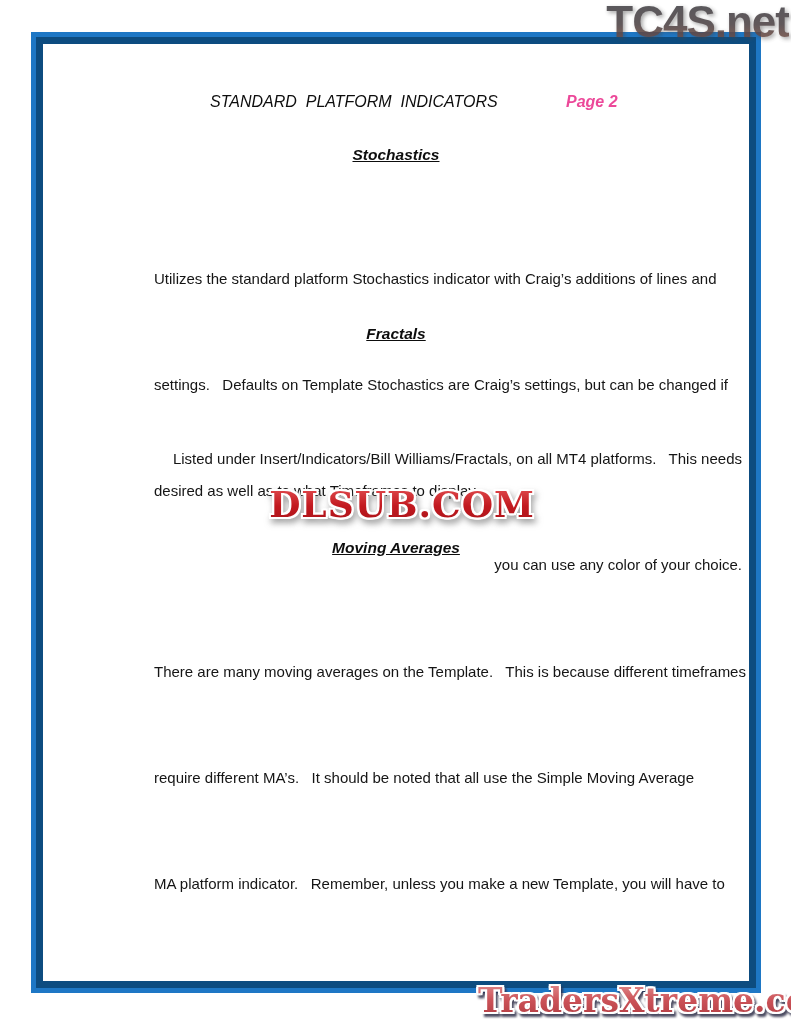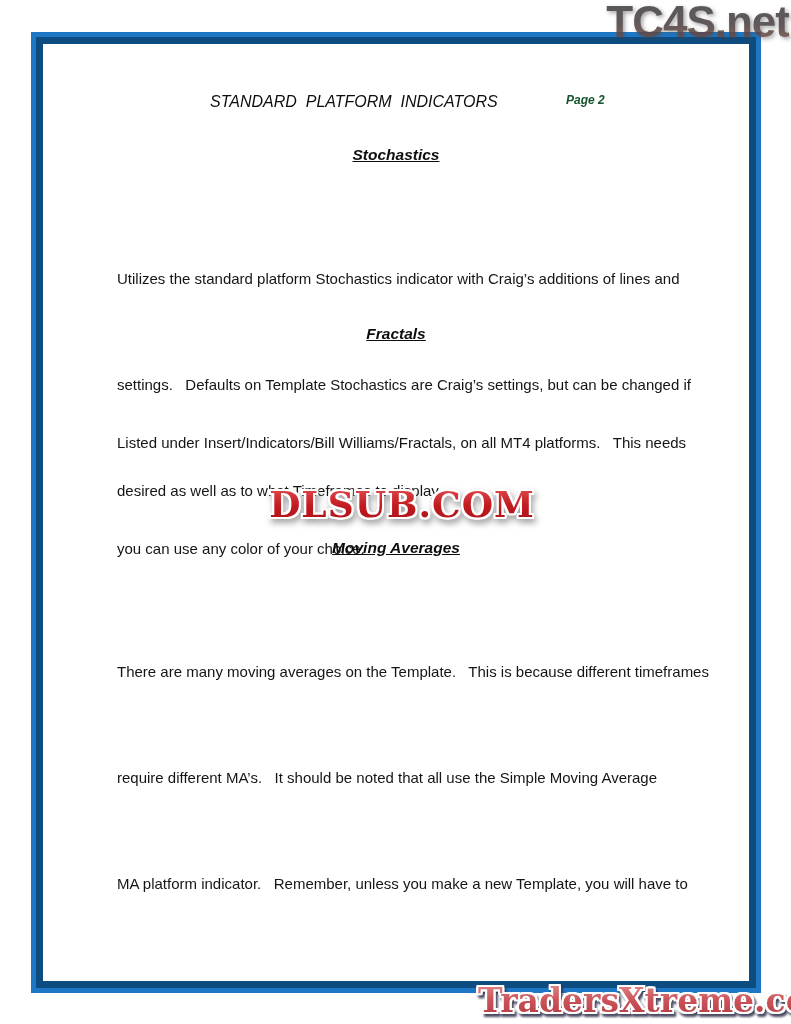--- a/index.html
+++ b/index.html
@@ -22,44 +22,44 @@
   }
 
   
   .doc-title {
     position:absolute; top:93px; left:210px;
     font-size:16px; font-weight:normal; font-style:italic;
     white-space:pre; color:#0d0d0d;
   }
   .page-num {
     position:absolute; top:93px; left:566px;
-    font-size:12px; font-weight:bold; font-style:italic;
-    color:#14532d;
+    font-size:16px; font-weight:bold; font-style:italic;
+    color:#ec4899;
   }
 
   
   .section-heading {
     position:absolute; left:31px; width:730px; text-align:center;
     font-size:15.5px; font-weight:bold; font-style:italic;
     text-decoration:underline; color:#0d0d0d;
   }
   .h-stoch { top:146px; }
   .h-fract { top:325px; }
   .h-ma    { top:539px; }
 
   
   .para {
     position:absolute; left:117px; width:625px;
     font-size:15px; line-height:35.4px;
     white-space:pre; color:#151515;
   }
   .p1 { top:190px; }
-  .p2 { top:354px; }
+  .p2 { top:370px;text-align:right; }
   .p3 { top:583px; }
-  .para .line { height:35.4px; }
+  .para .line { height:35.4px;margin-left:37px; }
 
   
   .logo-tc4s {
     position:absolute; top:-3px; right:2px;
     font-family:"Liberation Sans", sans-serif;
     font-size:44px; font-weight:bold; letter-spacing:-1px;
     background:linear-gradient(#434246 15%, #4c4244 55%, #7d4f43 95%);
     -webkit-background-clip:text; background-clip:text;
     color:#4a4246; -webkit-text-fill-color:transparent;
     filter:drop-shadow(2px 2px 2px rgba(70,70,70,0.55));

